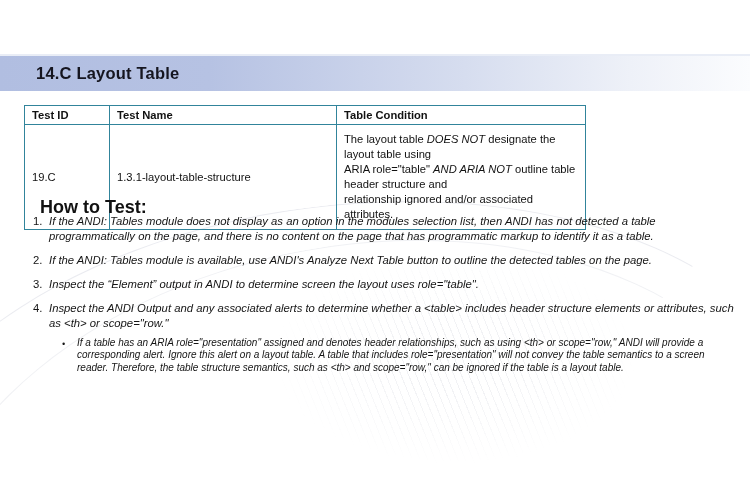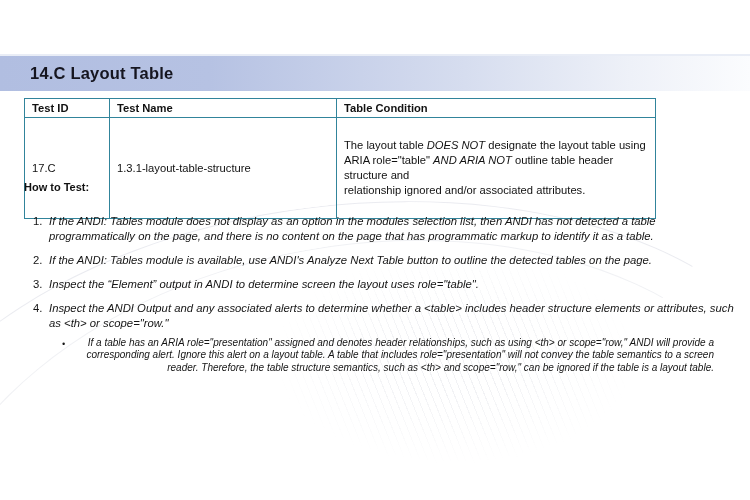--- a/index.html
+++ b/index.html
@@ -43,60 +43,60 @@
   .header-bar{
     position:absolute;top:54px;left:0;width:750px;height:37px;
     box-sizing:border-box;
     border-top:2px solid #e9edf6;
     background:linear-gradient(to right,
       var(--hdr-start,#b1bee1) 0%, #b6c2e3 28%, #d6ddef 62%,
       #eef1f8 84%, var(--hdr-end,#fbfcfe) 100%);
     display:flex;align-items:center;
   }
   .header-bar h1{
-    margin:2px;padding-left:28px;
+    margin:8px;padding-left:28px;
     font-size:16.5px;font-weight:bold;color:#15151f;
     letter-spacing:0.2px;
   }
 
   
   .test-table{
-    position:absolute;top:98px;left:24px;width:632px;
+    position:absolute;top:105px;left:24px;width:562px;
     border-collapse:collapse;table-layout:fixed;
   }
   .test-table th,.test-table td{
     border:1.5px solid var(--table-border,#31849b);
     font-size:11.2px;text-align:left;vertical-align:middle;
     padding:2px 7px;color:#111;
   }
   .test-table th{font-weight:bold;height:14px;}
   .test-table td{line-height:15px;}
-  .test-table td.cond{padding:20px 7px;margin-left:20px;}
+  .test-table td.cond{padding:7px 7px;margin-left:20px;}
   .col-id{width:70px;}
   .col-name{width:212px;}
   .test-table em{font-style:italic;}
 
   
   .howto-heading{
-    position:absolute;top:181px;left:24px;margin:0;
-    font-size:11px;font-weight:bold;color:#111;
+    position:absolute;top:181px;left:24px;margin:16px;
+    font-size:18px;font-weight:bold;color:#111;
   }
   .steps{
     position:absolute;top:214px;left:24px;width:714px;
     margin:0;padding:0;list-style:none;
   }
   .step{display:flex;margin-bottom:9px;font-size:11.3px;line-height:15px;color:#141414;}
   .step .num{flex:none;width:16px;margin-left:9px;}
   .step .txt-wrap{flex:1;font-style:italic;}
   .sub-bullet{
     display:flex;margin-top:6px;
     font-size:10px;line-height:12.3px;color:#141414;
   }
   .sub-bullet .marker{flex:none;width:15px;margin-left:13px;font-size:9px;padding-top:1px;}
-  .sub-bullet .stxt{flex:none;width:637px;text-align:right;}
+  .sub-bullet .stxt{flex:none;width:637px;}
 </style>
 </head>
 <body>
 
 <div class="slide">
 
   <div class="wm-stripes"></div>
   <div class="wm-arc1"></div>
   <div class="wm-arc2"></div>
 
@@ -107,21 +107,21 @@
   <table class="test-table">
     <thead>
       <tr>
         <th class="col-id">Test ID</th>
         <th class="col-name">Test Name</th>
         <th class="col-cond">Table Condition</th>
       </tr>
     </thead>
     <tbody>
       <tr>
-        <td>17.C</td>
+        <td>19.C</td>
         <td>1.3.1-layout-table-structure</td>
         <td class="cond"><span>The layout table </span><em>DOES NOT</em><span> designate the layout table using</span><br><span>ARIA role="table" </span><em>AND ARIA NOT</em><span> outline table header structure and</span><br><span>relationship ignored and/or associated attributes.</span></td>
       </tr>
     </tbody>
   </table>
 
   <h2 class="howto-heading">How to Test:</h2>
 
   <ol class="steps">
     <li class="step">

